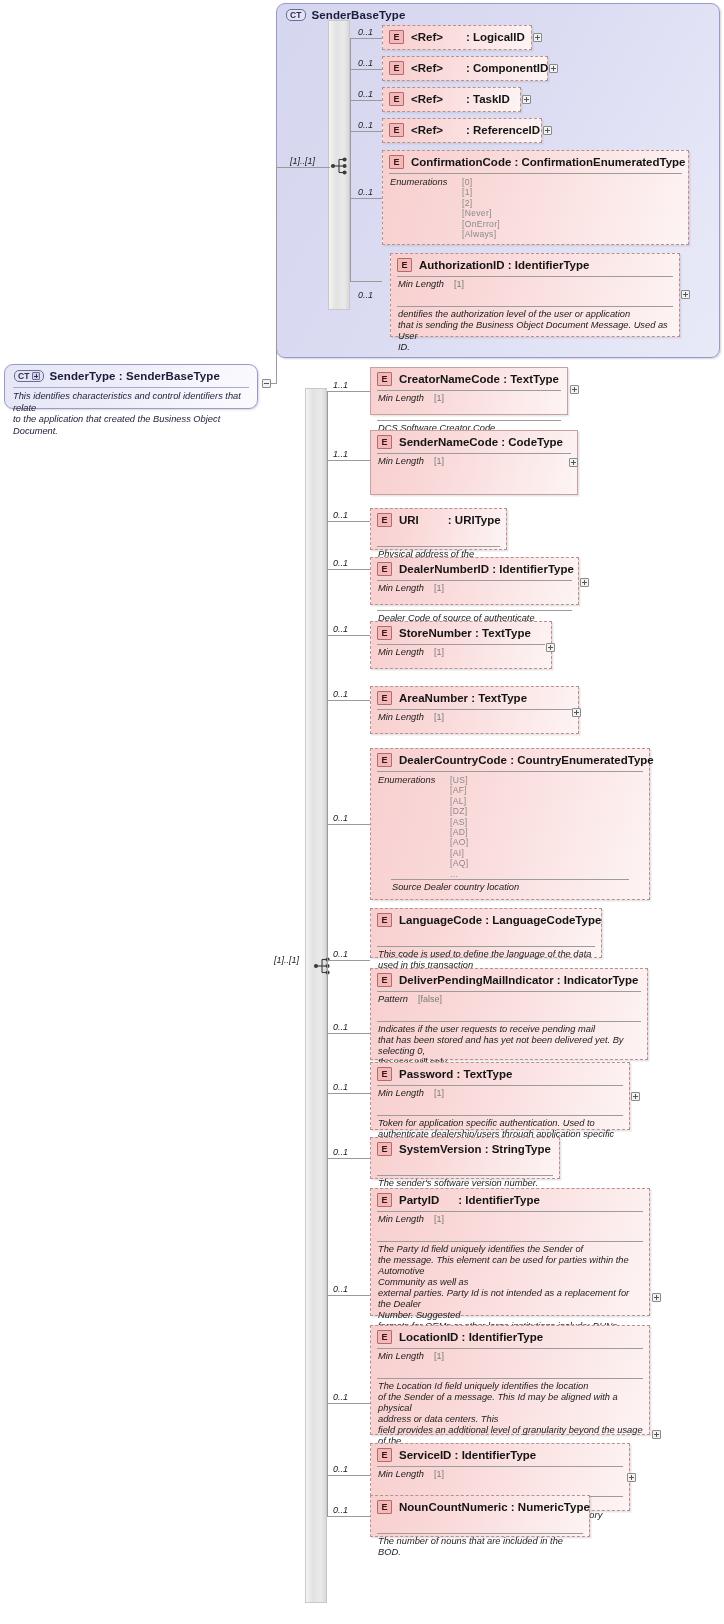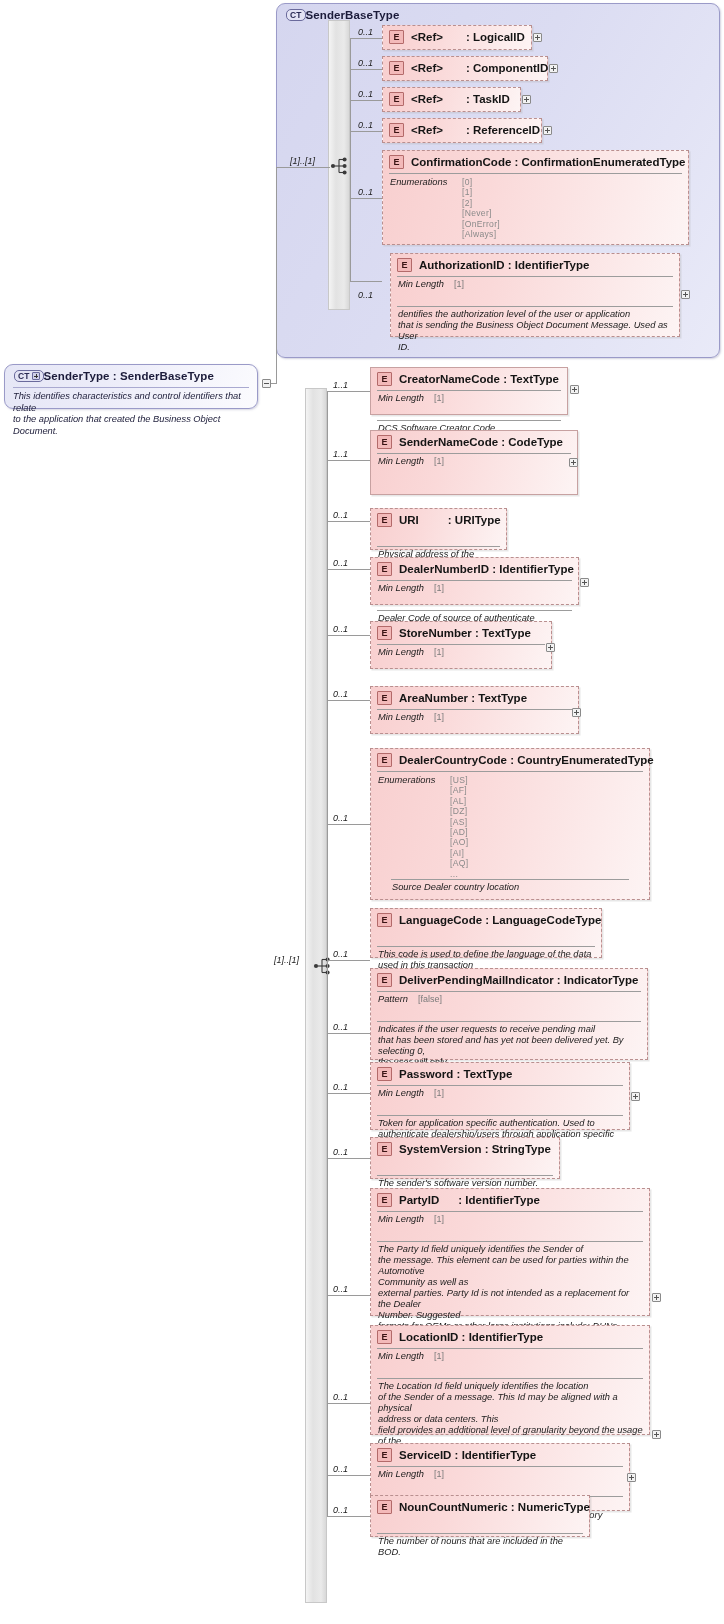--- a/index.html
+++ b/index.html
@@ -19,20 +19,21 @@
   
   .ct-box {
     position: absolute;
     border: 1px solid #9a9ac8;
     border-radius: 9px;
     background: linear-gradient(120deg,#d5d6ef 0%, #dbdcf2 45%, #e9eaf8 100%);
     box-shadow: 1px 1px 2px rgba(120,120,160,.35);
   }
   .ct-head {
     display: flex; align-items: center;
+    gap: 6px;
     padding: 5px 8px 3px 9px;
     font-size: 11.5px;
     font-weight: bold;
     color: #1b1b3a;
     letter-spacing: .1px;
   }
   .ct-badge {
     display: inline-flex; align-items: center; justify-content: center;
     border: 1px solid #6a6a9c;
     border-radius: 5px;

